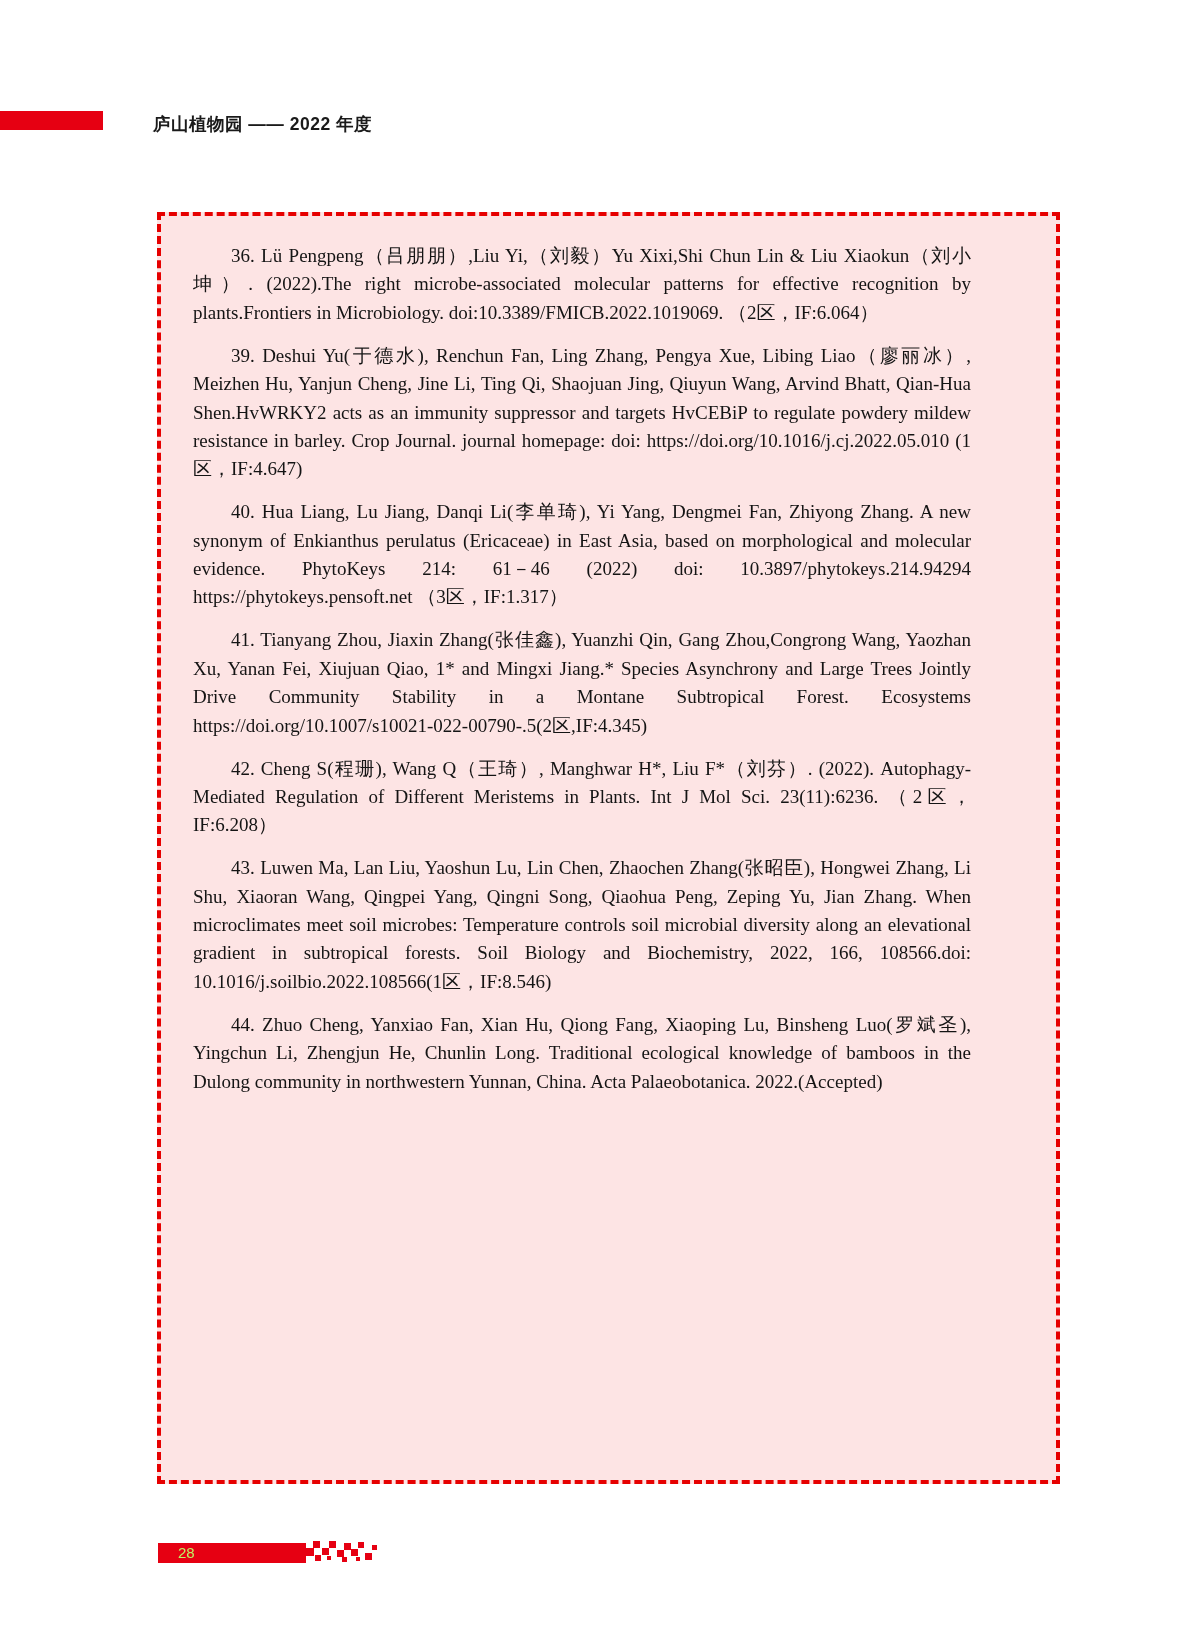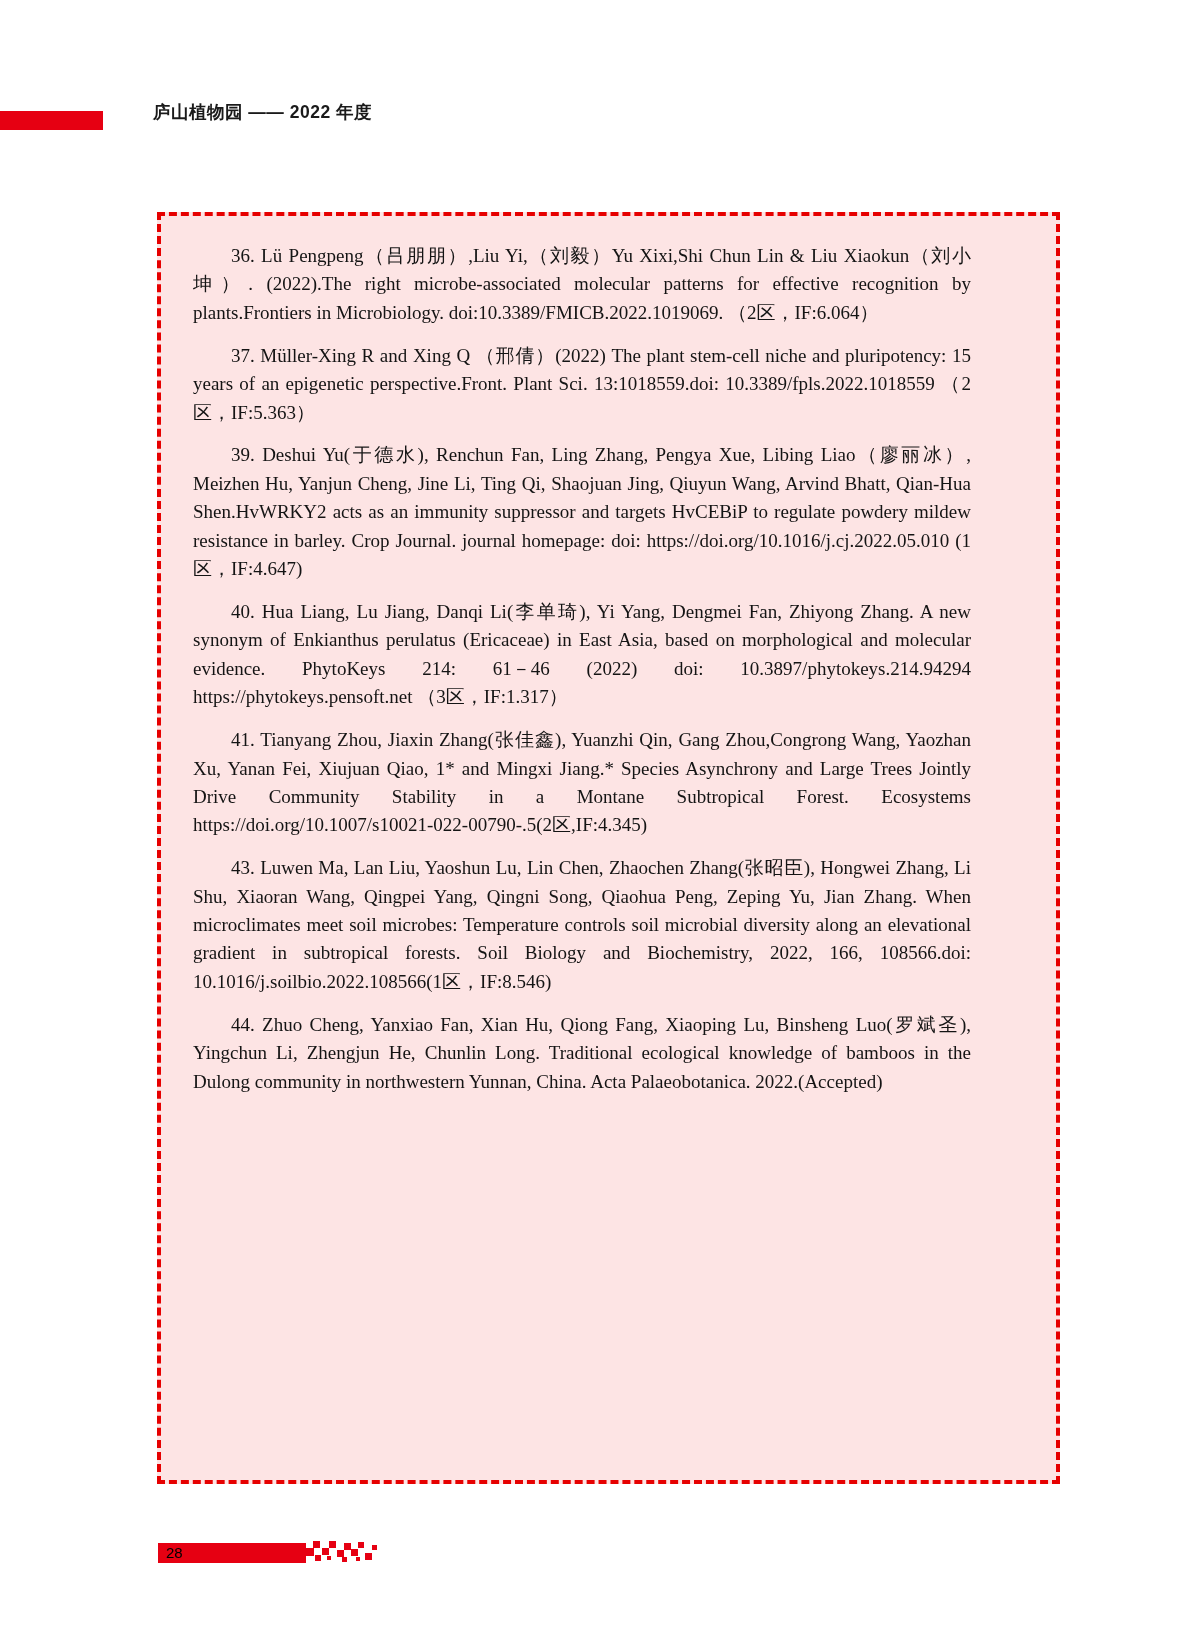--- a/index.html
+++ b/index.html
@@ -16,21 +16,21 @@
 
   
   .accent-bar {
     position: absolute;
     left: 0; top: 111px;
     width: 103px; height: 19px;
     background: var(--accent_red, #e60012);
   }
   .header-title {
     position: absolute;
-    left: 153px; top: 100px;
+    left: 153px; top: 112px;
     font-family: "Liberation Sans", "DejaVu Sans", sans-serif;
     font-size: 17.5px;
     font-weight: 600;
     letter-spacing: 0.5px;
     color: #1a1a1a;
     white-space: nowrap;
   }
 
   
   .ref-box {
@@ -53,46 +53,46 @@
     color: #141414;
   }
   .ref:last-child { margin-bottom: 8px; }
 
   
   .page-num-bar {
     position: absolute;
     left: 158px; top: 1543px;
     width: 148px; height: 20px;
     background: var(--accent_red, #e60012);
-    color: #000000;
+    color: #bef264;
     font-family: "Liberation Sans", "DejaVu Sans", sans-serif;
     font-size: 15px;
     line-height: 20px;
-    padding-left: 8px;
+    padding-left: 20px;
   }
   .pixel-mosaic {
     position: absolute;
     left: 306px; top: 1540px;
     width: 72px; height: 26px;
   }
 </style>
 </head>
 <body>
 
 <div class="page">
 
   <div class="accent-bar"></div>
   <div class="header-title">庐山植物园 —— 2022 年度</div>
 
   <div class="ref-box">
     <p class="ref">36. Lü Pengpeng（吕朋朋）,Liu Yi,（刘毅）Yu Xixi,Shi Chun Lin &amp; Liu Xiaokun（刘小坤）. (2022).The right microbe-associated molecular patterns for effective recognition by plants.Frontiers in Microbiology.  doi:10.3389/FMICB.2022.1019069.  （2区，IF:6.064）</p>
-    <p class="ref">37. Müller-Xing R and Xing Q （邢倩）(2022) The plant stem-cell niche and pluripotency: 15 years of an epigenetic perspective.Front. Plant Sci. 13:1018559.doi: 10.3389/fpls.2022.1018559 （2区，IF:5.363）</p>
     <p class="ref">39. Deshui Yu(于德水), Renchun Fan, Ling Zhang, Pengya Xue, Libing Liao（廖丽冰）, Meizhen Hu, Yanjun Cheng, Jine Li, Ting Qi, Shaojuan Jing, Qiuyun Wang, Arvind Bhatt, Qian-Hua Shen.HvWRKY2 acts as an immunity suppressor and targets HvCEBiP to regulate powdery mildew resistance in barley.  Crop Journal.  journal homepage:  doi: https://doi.org/10.1016/j.cj.2022.05.010 (1区，IF:4.647)</p>
     <p class="ref">40. Hua Liang, Lu Jiang, Danqi Li(李单琦), Yi Yang, Dengmei Fan, Zhiyong Zhang. A new synonym of Enkianthus perulatus (Ericaceae) in East Asia, based on morphological and molecular evidence.  PhytoKeys  214:  61－46  (2022)  doi:  10.3897/phytokeys.214.94294 https://phytokeys.pensoft.net （3区，IF:1.317）</p>
     <p class="ref">41. Tianyang Zhou, Jiaxin Zhang(张佳鑫), Yuanzhi Qin,  Gang Zhou,Congrong Wang, Yaozhan Xu, Yanan Fei, Xiujuan Qiao, 1* and Mingxi Jiang.* Species Asynchrony and Large Trees Jointly Drive Community Stability in a Montane Subtropical Forest.  Ecosystems https://doi.org/10.1007/s10021-022-00790-.5(2区,IF:4.345)</p>
+    <p class="ref">42. Cheng S(程珊), Wang Q（王琦）, Manghwar H*, Liu F*（刘芬）. (2022). Autophagy-Mediated Regulation of Different Meristems in Plants.  Int J Mol Sci.  23(11):6236. （2区，IF:6.208）</p>
     <p class="ref">43. Luwen Ma, Lan Liu, Yaoshun Lu, Lin Chen, Zhaochen Zhang(张昭臣), Hongwei Zhang, Li Shu, Xiaoran Wang, Qingpei Yang, Qingni Song, Qiaohua Peng, Zeping Yu, Jian Zhang. When microclimates meet soil microbes: Temperature controls soil microbial diversity along an elevational gradient in subtropical forests.  Soil Biology and Biochemistry, 2022, 166, 108566.doi: 10.1016/j.soilbio.2022.108566(1区，IF:8.546)</p>
     <p class="ref">44. Zhuo Cheng, Yanxiao Fan, Xian Hu, Qiong Fang, Xiaoping Lu, Binsheng Luo(罗斌圣), Yingchun Li, Zhengjun He, Chunlin Long. Traditional ecological knowledge of bamboos in the Dulong community in northwestern Yunnan, China.  Acta Palaeobotanica. 2022.(Accepted)</p>
   </div>
 
   <div class="page-num-bar">
     <span>28</span>
   </div>
   <svg class="pixel-mosaic" viewBox="0 0 72 26" xmlns="http://www.w3.org/2000/svg">
     <g fill="#e60012">
       <rect x="0" y="8" width="8" height="8"></rect>

